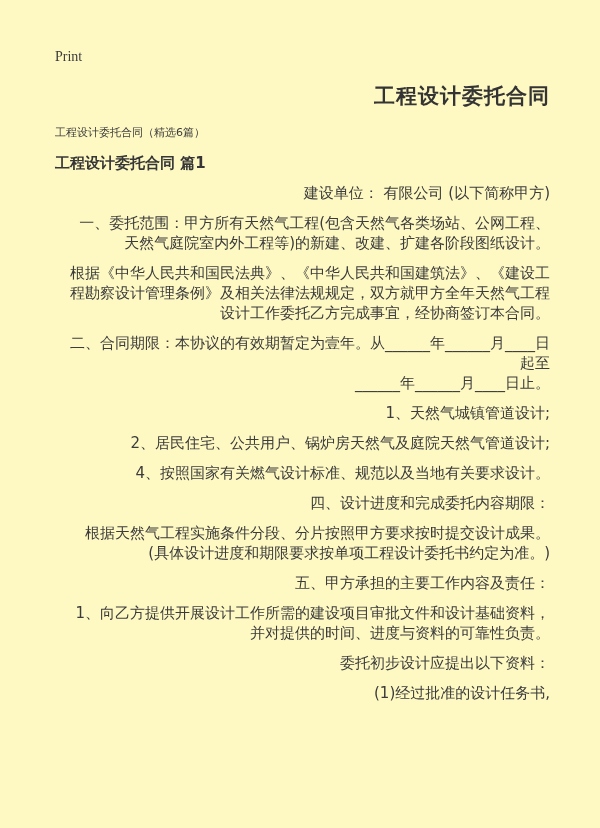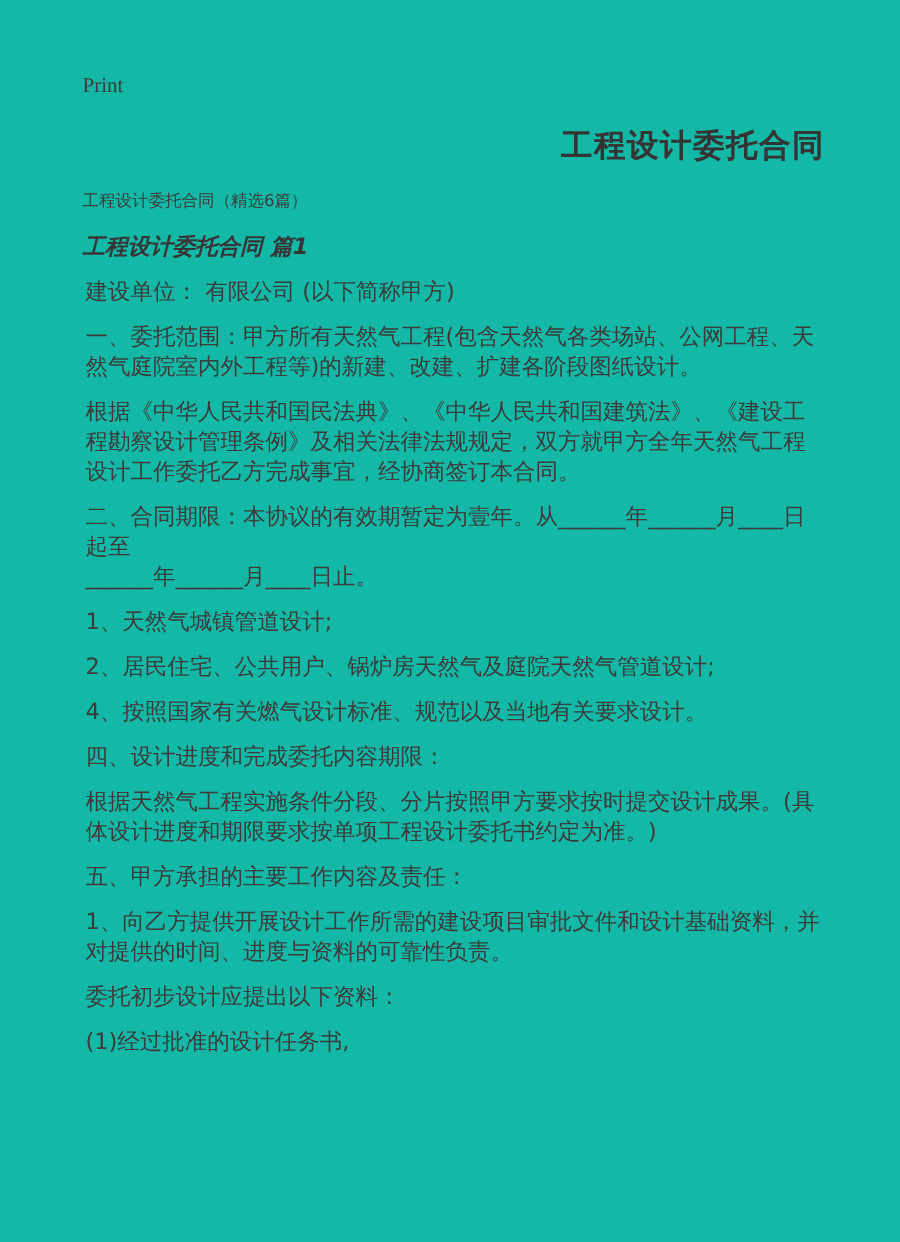--- a/index.html
+++ b/index.html
@@ -2,21 +2,21 @@
 <html><head>
 <meta charset="utf-8">
 <style>
   * { box-sizing: border-box; }
   html, body { margin: 0; padding: 0; background: #ffffff; }
   .page {
     position: relative;
     width: 600px;
     height: 828px;
     margin: 0 auto;
-    background: #14b8a6;
+    background: #fef9c3;
     color: #3b3b3b;
     padding: 46px 50px 0 55px;
     font-family: "DejaVu Sans", "Liberation Sans", sans-serif;
     overflow: hidden;
   }
   .print-link {
     display: inline-block;
     font-family: "Liberation Serif", "DejaVu Serif", serif;
     font-size: 14px;
     line-height: 16px;
@@ -38,28 +38,27 @@
     font-size: 11px;
     line-height: 20px;
     font-weight: 400;
   }
   .section-heading {
     margin: 10px 0 0 0;
     font-size: 15px;
     line-height: 20px;
     font-weight: 700;
     color: #363636;
-    font-style: italic;
   }
   p.para {
-    margin: 10px 0 0 2px;
+    margin: 10px 0 0 12px;
     font-size: 15px;
     line-height: 20px;
     font-weight: 400;
-    text-align: left;
+    text-align: right;
     word-break: break-word;
   }
 </style>
 </head>
 <body>
 
 <div class="page">
 
   <a class="print-link">Print</a>
 

